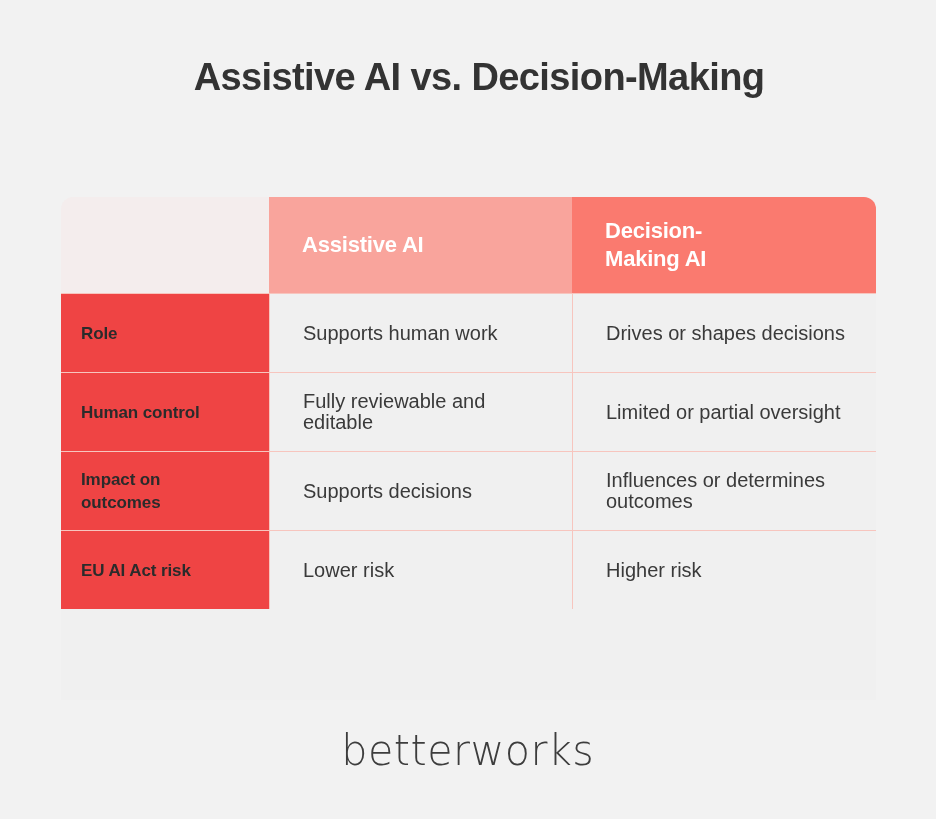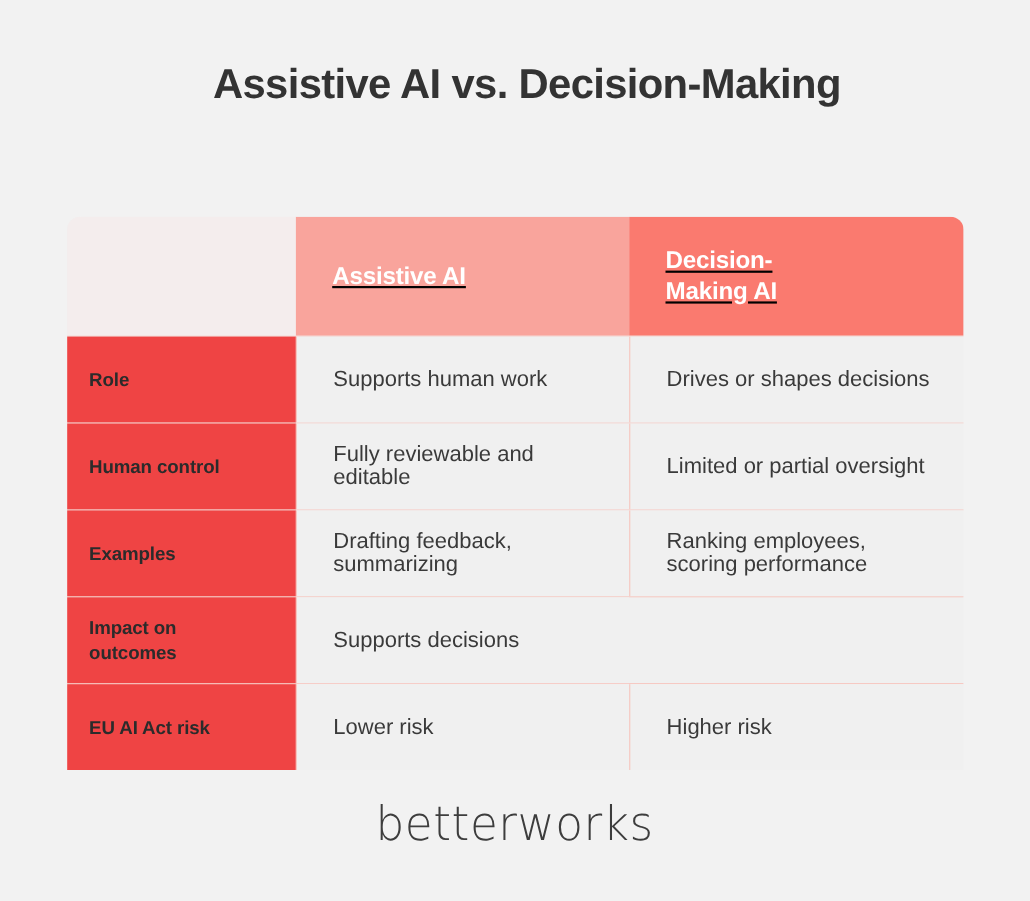--- a/index.html
+++ b/index.html
@@ -51,21 +51,21 @@
     border-radius: 12px 12px 0 0;
     overflow: hidden;
     background: #f0f0f0;
   }
 
   .row {
     display: flex;
     width: 100%;
   }
 
-  .row.header-row { height: 108px; text-decoration: underline; }
+  .row.header-row { height: 96px; }
   .row.body-row  { height: 79px; border-top: 1px solid #f7c5be; }
 
   
   .cell-label   { width: 208px; flex: 0 0 208px; }
   .cell-a       { width: 303px; flex: 0 0 303px; }
   .cell-b       { width: 304px; flex: 0 0 304px; }
 
   
   .hdr-blank {
     background: #f4eded;
@@ -178,38 +178,30 @@
         <span class="label-text">Human control</span>
       </div>
       <div class="cell-a body-cell">
         <span class="value-text">Fully reviewable and editable</span>
       </div>
       <div class="cell-b body-cell">
         <span class="value-text">Limited or partial oversight</span>
       </div>
     </div>
 
-    <div class="row body-row">
-      <div class="cell-label body-label">
-        <span class="label-text">Examples</span>
-      </div>
-      <div class="cell-a body-cell">
-        <span class="value-text">Drafting feedback, summarizing</span>
-      </div>
-      <div class="cell-b body-cell">
-        <span class="value-text"><span>Ranking employees,</span><br><span>scoring performance</span></span>
-      </div>
-    </div>
 
     <div class="row body-row">
       <div class="cell-label body-label">
         <span class="label-text"><span>Impact on</span><br><span>outcomes</span></span>
       </div>
       <div class="cell-a body-cell">
         <span class="value-text">Supports decisions</span>
+      </div>
+      <div class="cell-b body-cell">
+        <span class="value-text">Influences or determines outcomes</span>
       </div>
     </div>
 
     <div class="row body-row">
       <div class="cell-label body-label">
         <span class="label-text">EU AI Act risk</span>
       </div>
       <div class="cell-a body-cell">
         <span class="value-text">Lower risk</span>
       </div>

